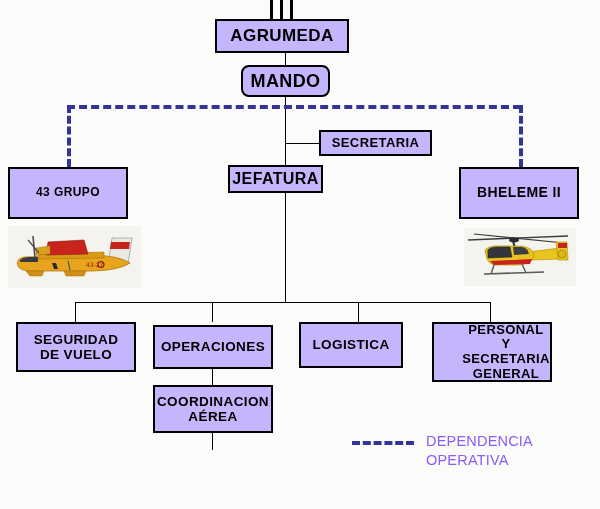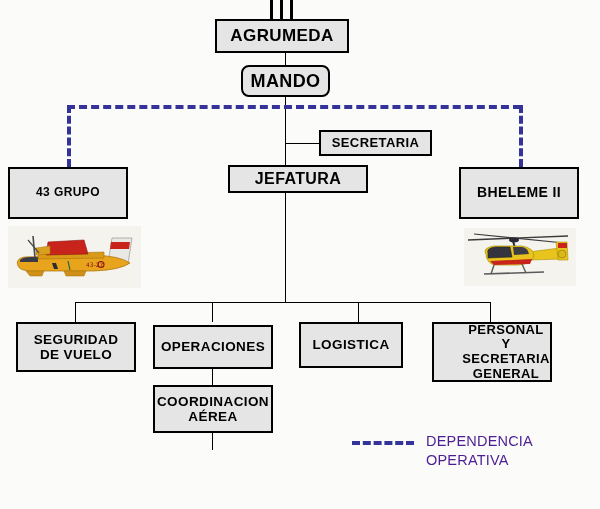--- a/index.html
+++ b/index.html
@@ -16,21 +16,21 @@
   #chart-root {
     position: relative;
     width: 600px;
     height: 509px;
   }
 
   
   .node {
     position: absolute;
     box-sizing: border-box;
-    background: #e5e5e5;
+    background: #c4b5fd;
     border: 2px solid #000000;
     color: #000000;
     font-weight: bold;
     display: flex;
     align-items: center;
     justify-content: center;
     text-align: center;
     line-height: 1.12;
     letter-spacing: 0.4px;
     white-space: pre-line;
@@ -74,21 +74,21 @@
   }
   #legend-swatch {
     width: 62px;
     height: 0;
     border-top: 4px dashed #33339a;
     margin-top: 9px;
     margin-right: 12px;
     flex: none;
   }
   #legend-text {
-    color: #4c1d95;
+    color: #8b5cf6;
     font-size: 14.5px;
     line-height: 1.28;
     white-space: pre-line;
     letter-spacing: 0.2px;
   }
 
   
   .photo {
     position: absolute;
     background: #f4f4ef;
@@ -113,21 +113,21 @@
   <div class="vline" style="left:285px; top:95px; height:70px;"></div>
 
   <div class="dash-h" style="left:67px; top:105px; width:454px;"></div>
   <div class="dash-v" style="left:67px; top:105px; height:62px;"></div>
   <div class="dash-v" style="left:519px; top:105px; height:62px;"></div>
 
   <div class="hline" style="left:285px; top:143px; width:34px;"></div>
 
   <div class="node thin" style="left:319px; top:130px; width:113px; height:26px; font-size:13px;">SECRETARIA</div>
 
-  <div class="node" style="left:228px; top:165px; width:140px; height:28px; font-size:16px;">JEFATURA</div>
+  <div class="node" style="left:228px; top:165px; width:95px; height:28px; font-size:16px;">JEFATURA</div>
 
   <div class="node" style="left:8px; top:167px; width:120px; height:52px; font-size:12px;">43 GRUPO</div>
 
   <div class="node" style="left:459px; top:167px; width:120px; height:52px; font-size:14px;">BHELEME II</div>
 
   <div class="photo" style="left:8px; top:226px; width:133px; height:62px;">
     <svg viewBox="0 0 133 62" preserveAspectRatio="none" aria-hidden="true">
       <rect x="0" y="0" width="133" height="62" fill="#f4f3ee"></rect>
 
       <path d="M100 38 L104 12 L124 12 L120 38 Z" fill="#e8e8e4" stroke="#8a8a84" stroke-width="0.6"></path>

